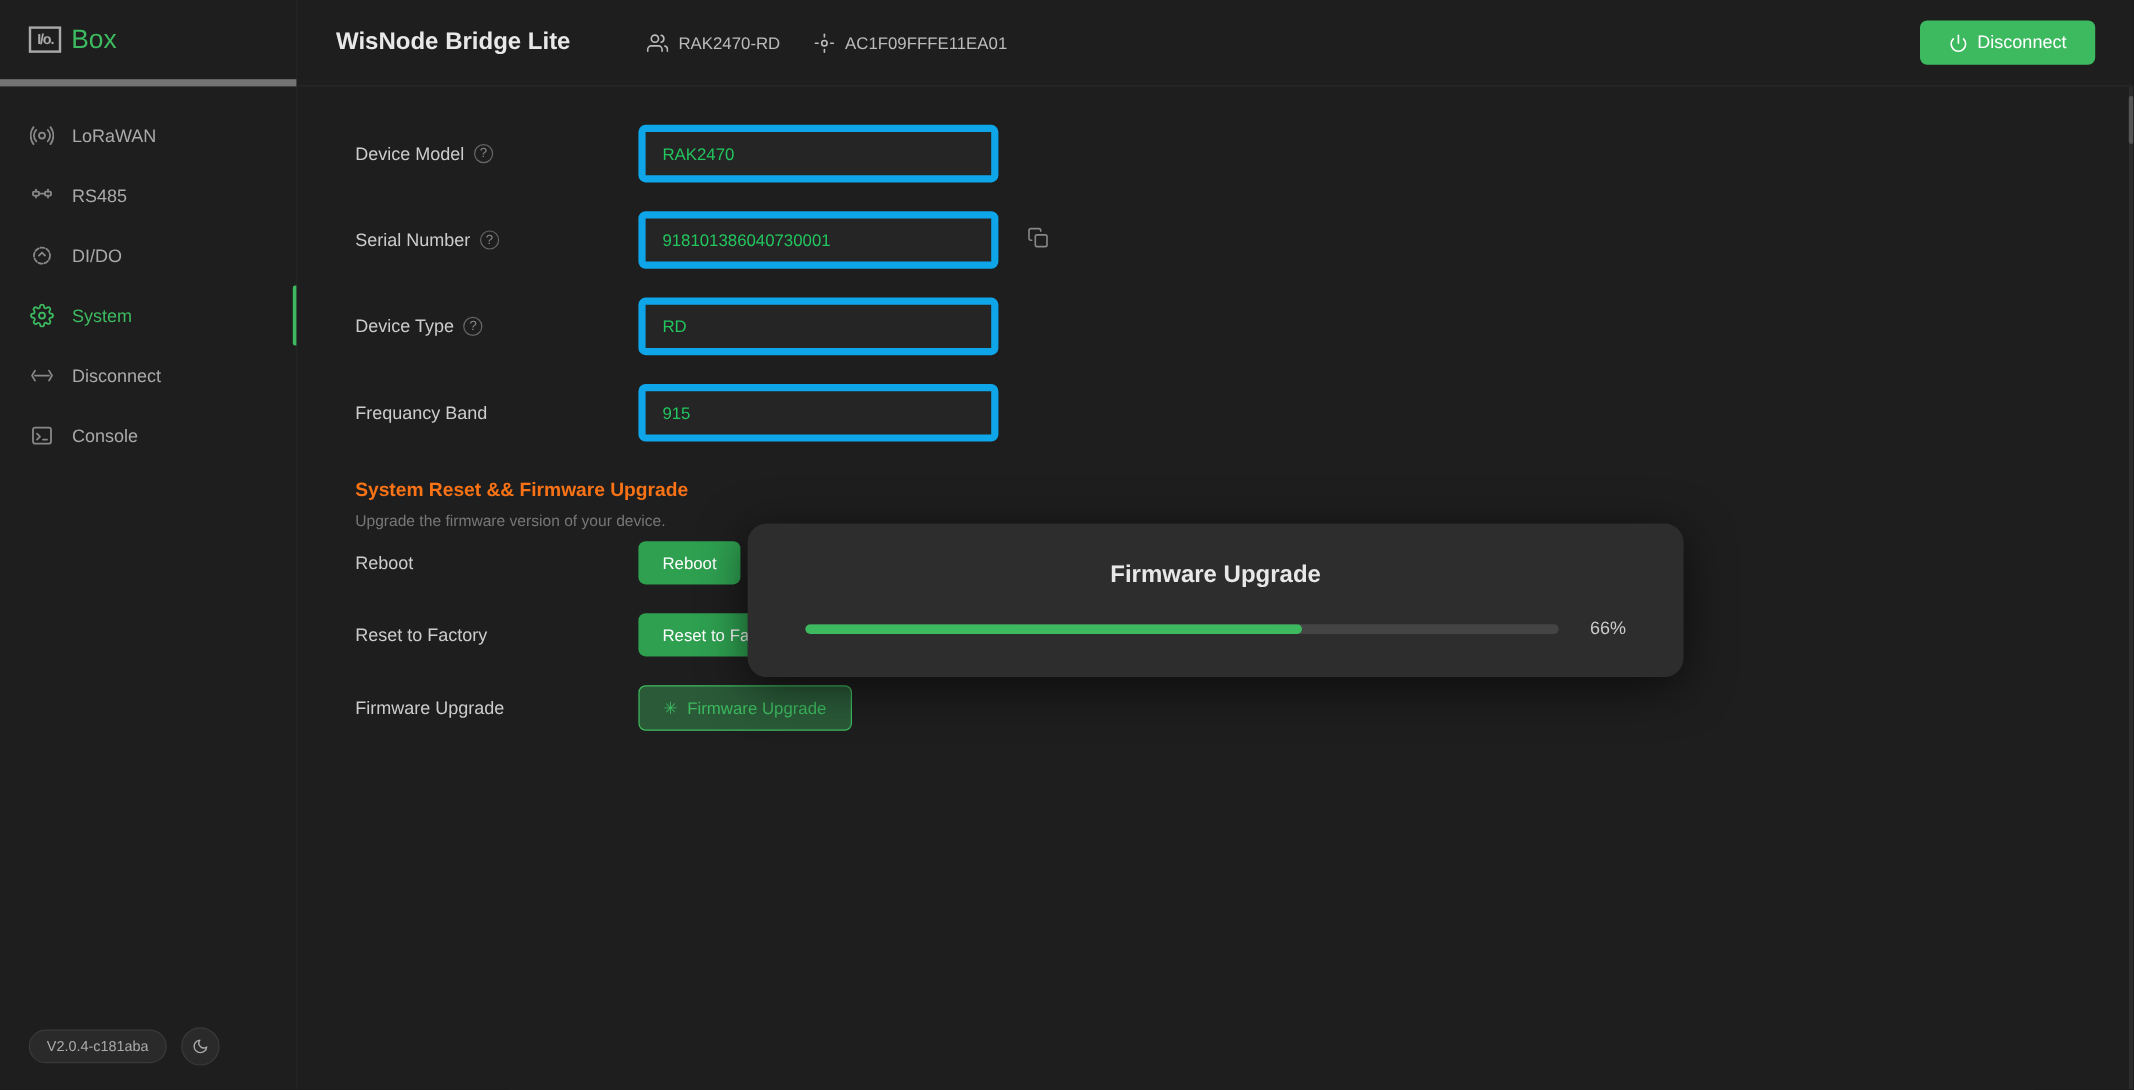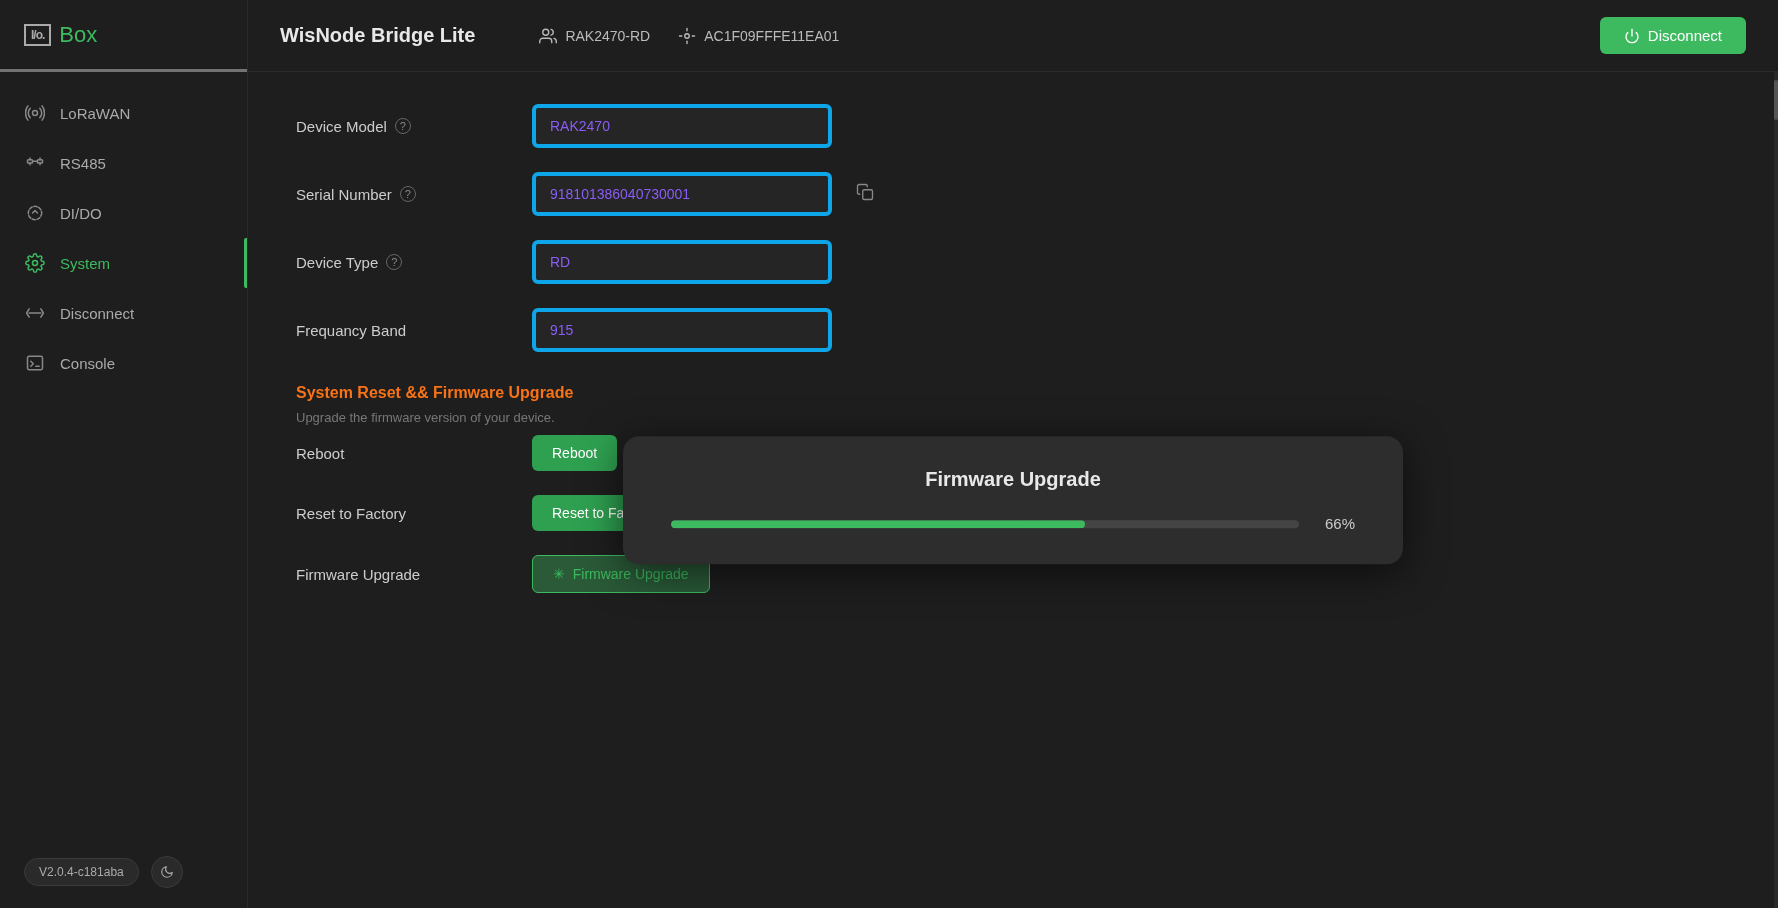--- a/index.html
+++ b/index.html
@@ -21,21 +21,21 @@
       border-right: 1px solid #2a2a2a;
       display: flex;
       flex-direction: column;
       padding: 0;
     }
     .logo-area {
       padding: 20px 24px;
       display: flex;
       align-items: center;
       gap: 8px;
-      border-bottom: 3px solid #737373;
+      border-bottom: 6px solid #737373;
       height: 72px;
     }
     .logo-box {
       border: 2px solid #aaa;
       padding: 2px 5px;
       font-size: 12px;
       color: #aaa;
       font-weight: bold;
       letter-spacing: -1px;
     }
@@ -193,24 +193,24 @@
       border: 1px solid #666;
       display: flex;
       align-items: center;
       justify-content: center;
       font-size: 11px;
       color: #888;
       cursor: pointer;
     }
     .field-input {
       background: #252525;
-      border: 4px solid #0ea5e9;
+      border: 6px solid #0ea5e9;
       border-radius: 6px;
       padding: 10px 14px;
-      color: #8b5cf6;
+      color: #22c55e;
       font-size: 14px;
       width: 300px;
     }
     .field-copy {
       cursor: pointer;
       color: #888;
       margin-left: 8px;
     }
 
     

